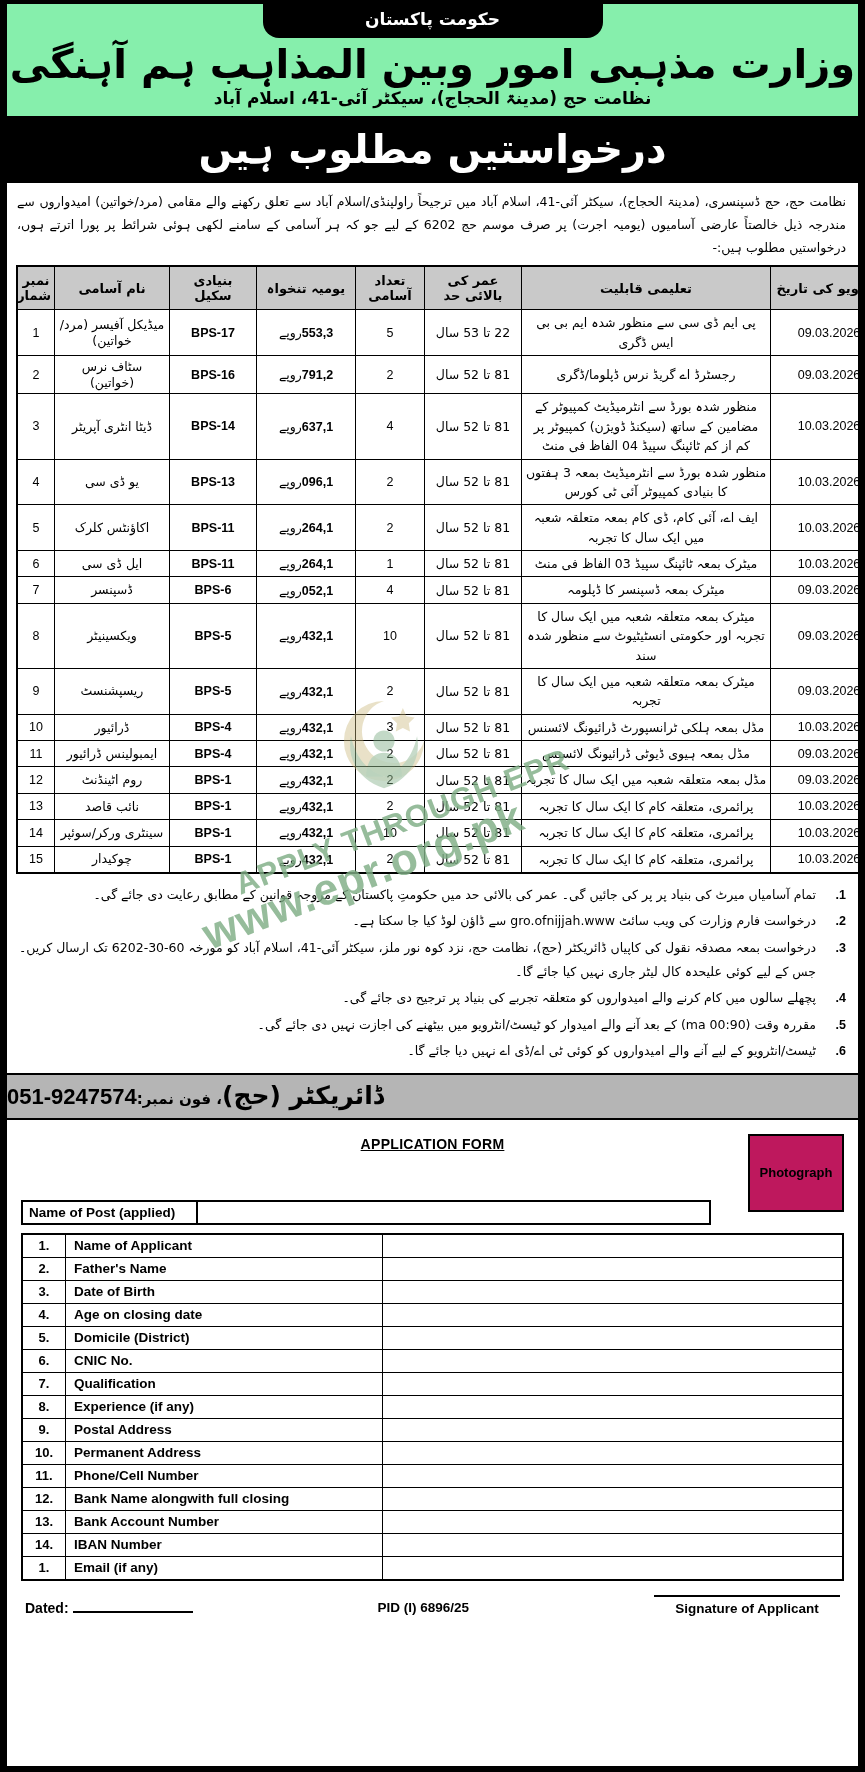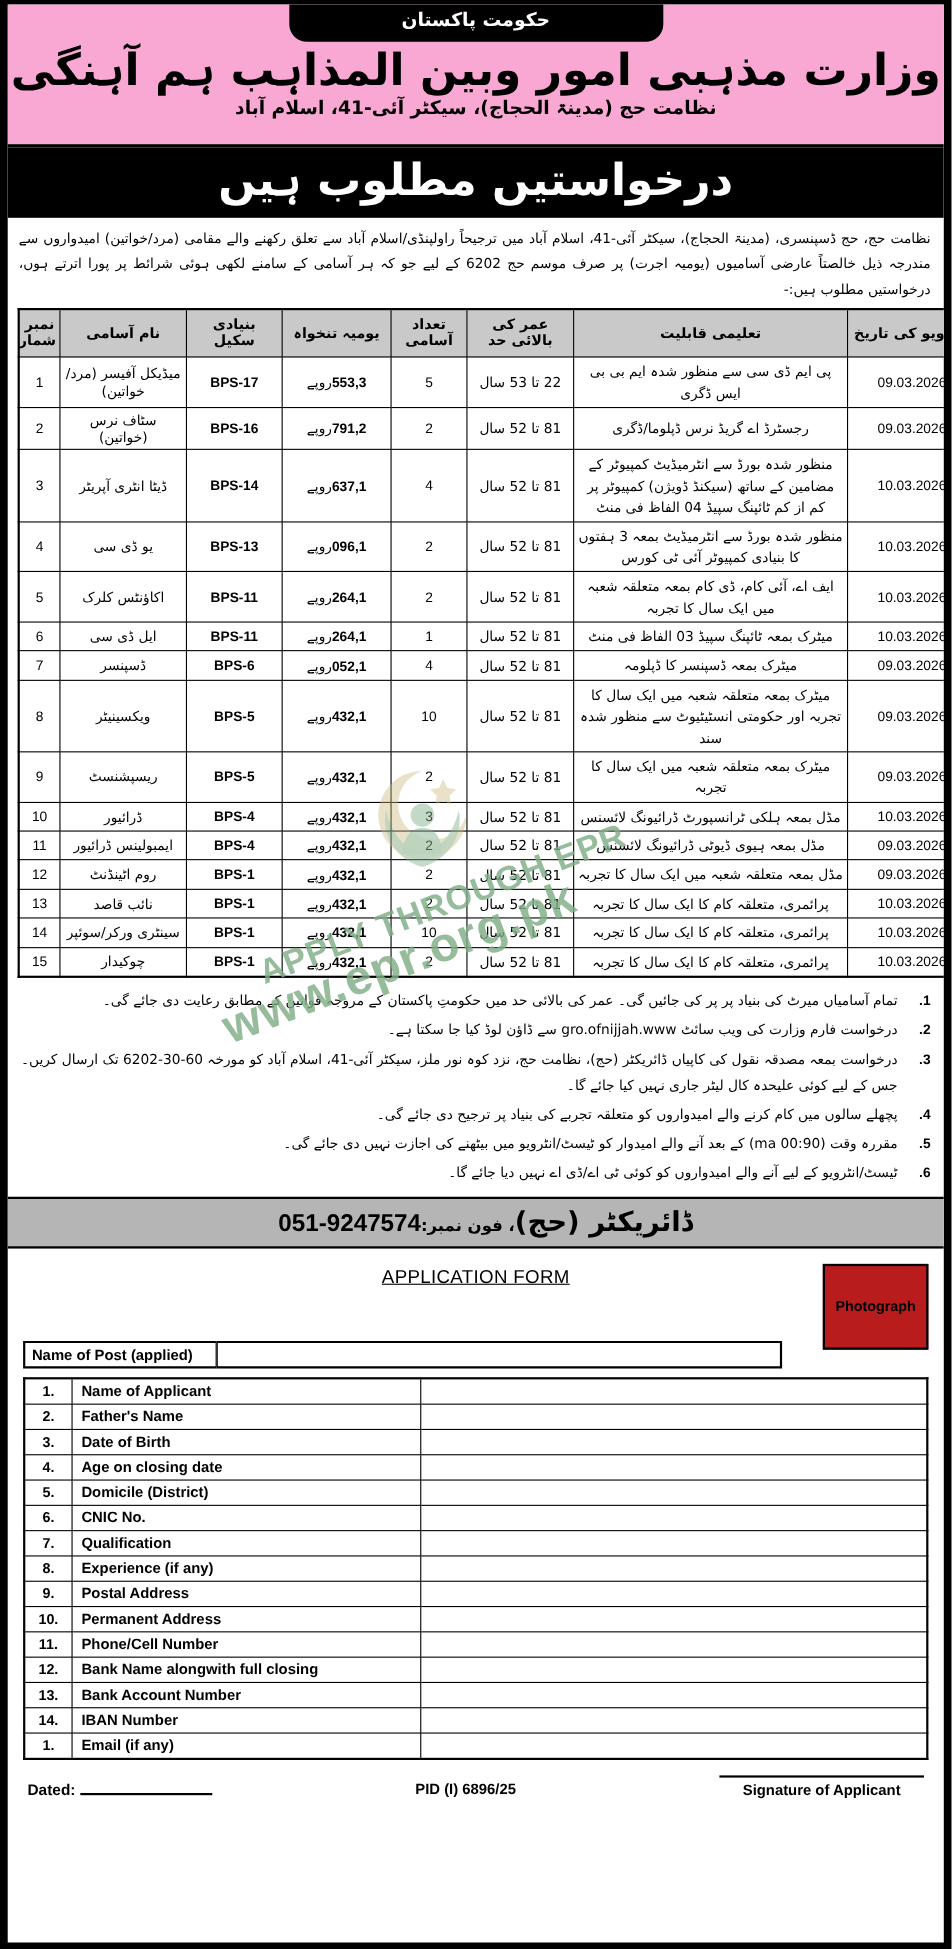--- a/index.html
+++ b/index.html
@@ -7,21 +7,21 @@
   .page{
     width:865px;height:1772px;position:relative;overflow:hidden;
     background:#ffffff;box-sizing:border-box;
     border-left:7px solid #000;border-right:7px solid #000;
     border-top:4px solid #000;border-bottom:6px solid #000;
   }
   .urdu{font-family:"DejaVu Sans","Liberation Sans",sans-serif;direction:rtl;unicode-bidi:bidi-override;}
   .rtl{direction:rtl;}
 
   
-  .hdr{position:relative;background:#f9a8d4;padding-bottom:16px;}
+  .hdr{position:relative;background:#86efac;padding-bottom:2px;}
   .govbar-wrap{height:34px;position:relative;}
   .govbar{
     position:absolute;left:50%;transform:translateX(-50%);top:-4px;
     width:340px;height:38px;background:#000;
     border-bottom-left-radius:16px;border-bottom-right-radius:16px;
     display:flex;align-items:center;justify-content:center;
   }
   .govbar span{color:#fff;font-size:17px;font-weight:bold;letter-spacing:1px;}
   .ministry{
     text-align:center;font-size:40px;font-weight:bold;color:#000;
@@ -65,36 +65,36 @@
   .note{
     display:flex;direction:rtl;font-size:12.5px;line-height:1.95;color:#000;
     margin-bottom:2px;
   }
   .note-num{width:24px;flex:0 0 24px;font-family:"Liberation Sans",sans-serif;font-weight:bold;font-size:12.5px;text-align:right;padding-left:6px;}
   .note-txt{flex:1;text-align:justify;}
 
   
   .dirbar{
     background:#b5b5b5;border-top:2px solid #000;border-bottom:2px solid #000;
-    text-align:center;padding:6px 0 8px 18px;
+    padding:6px 0 8px 0;
   }
   .dirbar .d1{font-size:25px;font-weight:bold;color:#000;}
   .dirbar .d2{font-size:15px;font-weight:bold;color:#000;}
   .dirbar .d3{font-family:"Liberation Sans",sans-serif;font-size:22px;font-weight:bold;color:#000;}
 
   
   .appform{padding:10px 14px 8px 14px;position:relative;}
   .af-title{
-    text-align:center;font-size:17px;font-weight:normal;color:#000;
+    text-align:center;font-size:14px;font-weight:bold;color:#000;
     text-decoration:underline;margin:6px 0 10px 0;letter-spacing:.3px;
   }
   .photobox{
     position:absolute;right:14px;top:14px;width:92px;height:74px;
     border:2px solid #000;display:flex;align-items:center;justify-content:center;
-    font-size:13px;font-weight:bold;color:#000;background:#b91c1c;
+    font-size:13px;font-weight:bold;color:#000;background:#be185d;
   }
   .postrow{display:flex;width:690px;margin-bottom:8px;margin-top:48px;}
   .postrow .lbl{
     border:2px solid #000;border-right:1px solid #000;width:176px;
     font-size:13.5px;font-weight:bold;padding:3px 6px;color:#000;box-sizing:border-box;
   }
   .postrow .fld{border:2px solid #000;border-left:1px solid #000;flex:1;box-sizing:border-box;}
   table.form{width:100%;border-collapse:collapse;table-layout:fixed;border:2px solid #000;}
   table.form td{border:1px solid #000;height:20px;color:#000;}
   td.f-num{width:42px;text-align:center;font-size:13px;font-weight:bold;padding:1px 0;}

